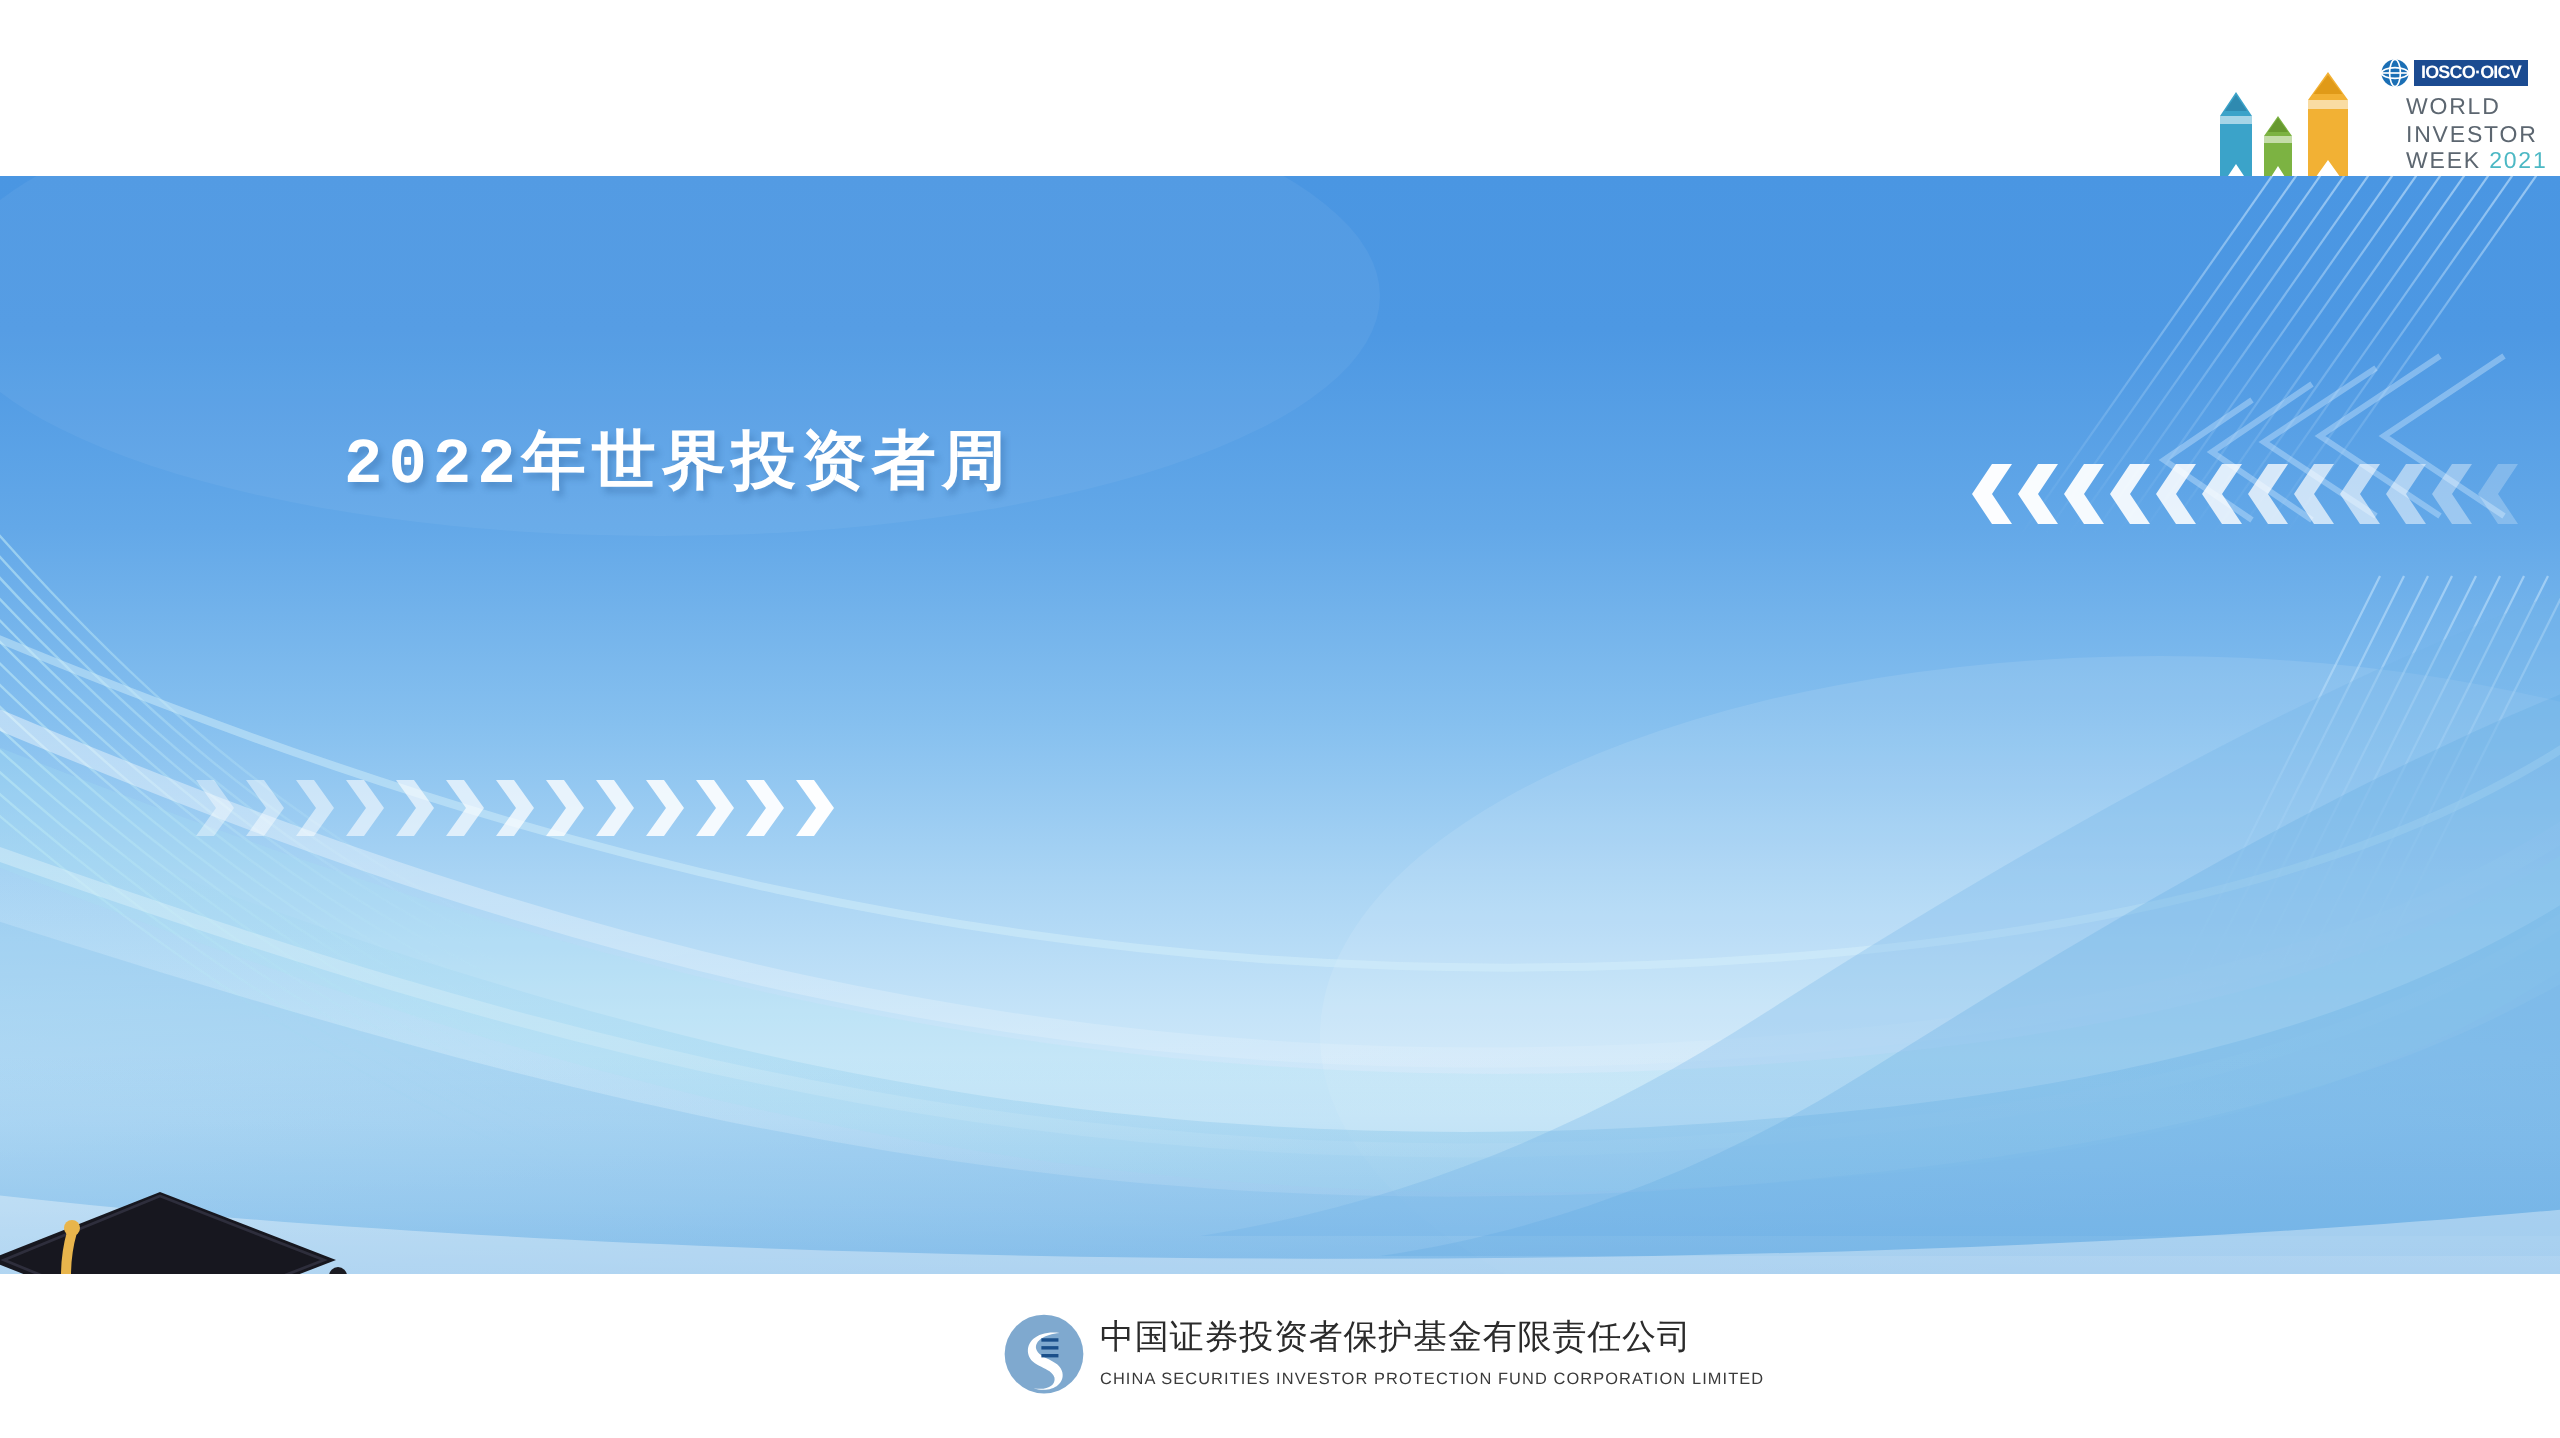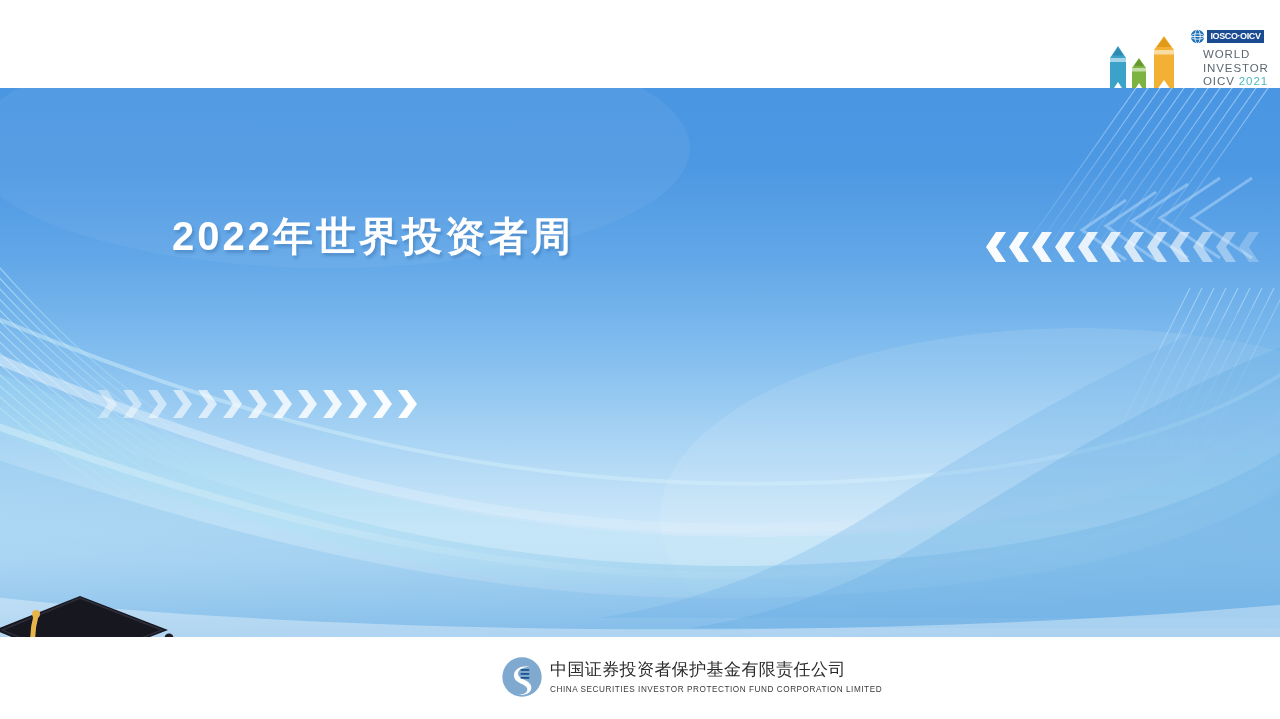--- a/index.html
+++ b/index.html
@@ -105,25 +105,25 @@
     position: absolute;
     left: 0; top: 0;
     width: 1280px; height: 549px;
     display: block;
   }
 
   
   .title-small {
     position: absolute;
     left: 172px; top: 121px;
-    font-size: 40px;
+    font-size: 32px;
     font-weight: bold;
     color: #ffffff;
     letter-spacing: 3px;
-    font-family: Liberation Sans, sans-serif;
+    font-family: Liberation Mono, monospace;
     text-shadow: 2px 3px 3px rgba(40,90,150,0.33);
     white-space: nowrap;
   }
   .title-main {
     position: absolute;
     left: 150px; top: 190px;
     font-size: 92px;
     font-weight: bold;
     color: #ffffff;
     letter-spacing: 4px;
@@ -219,21 +219,21 @@
           <ellipse cx="10" cy="10" rx="9" ry="3.6" fill="none" stroke="#ffffff" stroke-width="1.1"></ellipse>
           <ellipse cx="10" cy="10" rx="3.6" ry="9" fill="none" stroke="#ffffff" stroke-width="1.1"></ellipse>
           <line x1="1" y1="10" x2="19" y2="10" stroke="#ffffff" stroke-width="1.1"></line>
         </svg>
         <div class="iosco-box">IOSCO·OICV</div>
       </div>
 
       <div class="wiw-words">
         <div>WORLD</div>
         <div>INVESTOR</div>
-        <div class="w3"><span>OICV</span> <span class="yr">2021</span></div>
+        <div class="w3"><span>WEEK</span> <span class="yr">2021</span></div>
       </div>
     </div>
   </div>
 
   <div class="banner">
 
     <svg class="banner-svg" viewBox="0 0 1280 549" preserveAspectRatio="none">
       <defs>
         <linearGradient id="waveA" x1="0" y1="0" x2="1" y2="0.4">
           <stop offset="0%" stop-color="#ffffff" stop-opacity="0.60"></stop>

